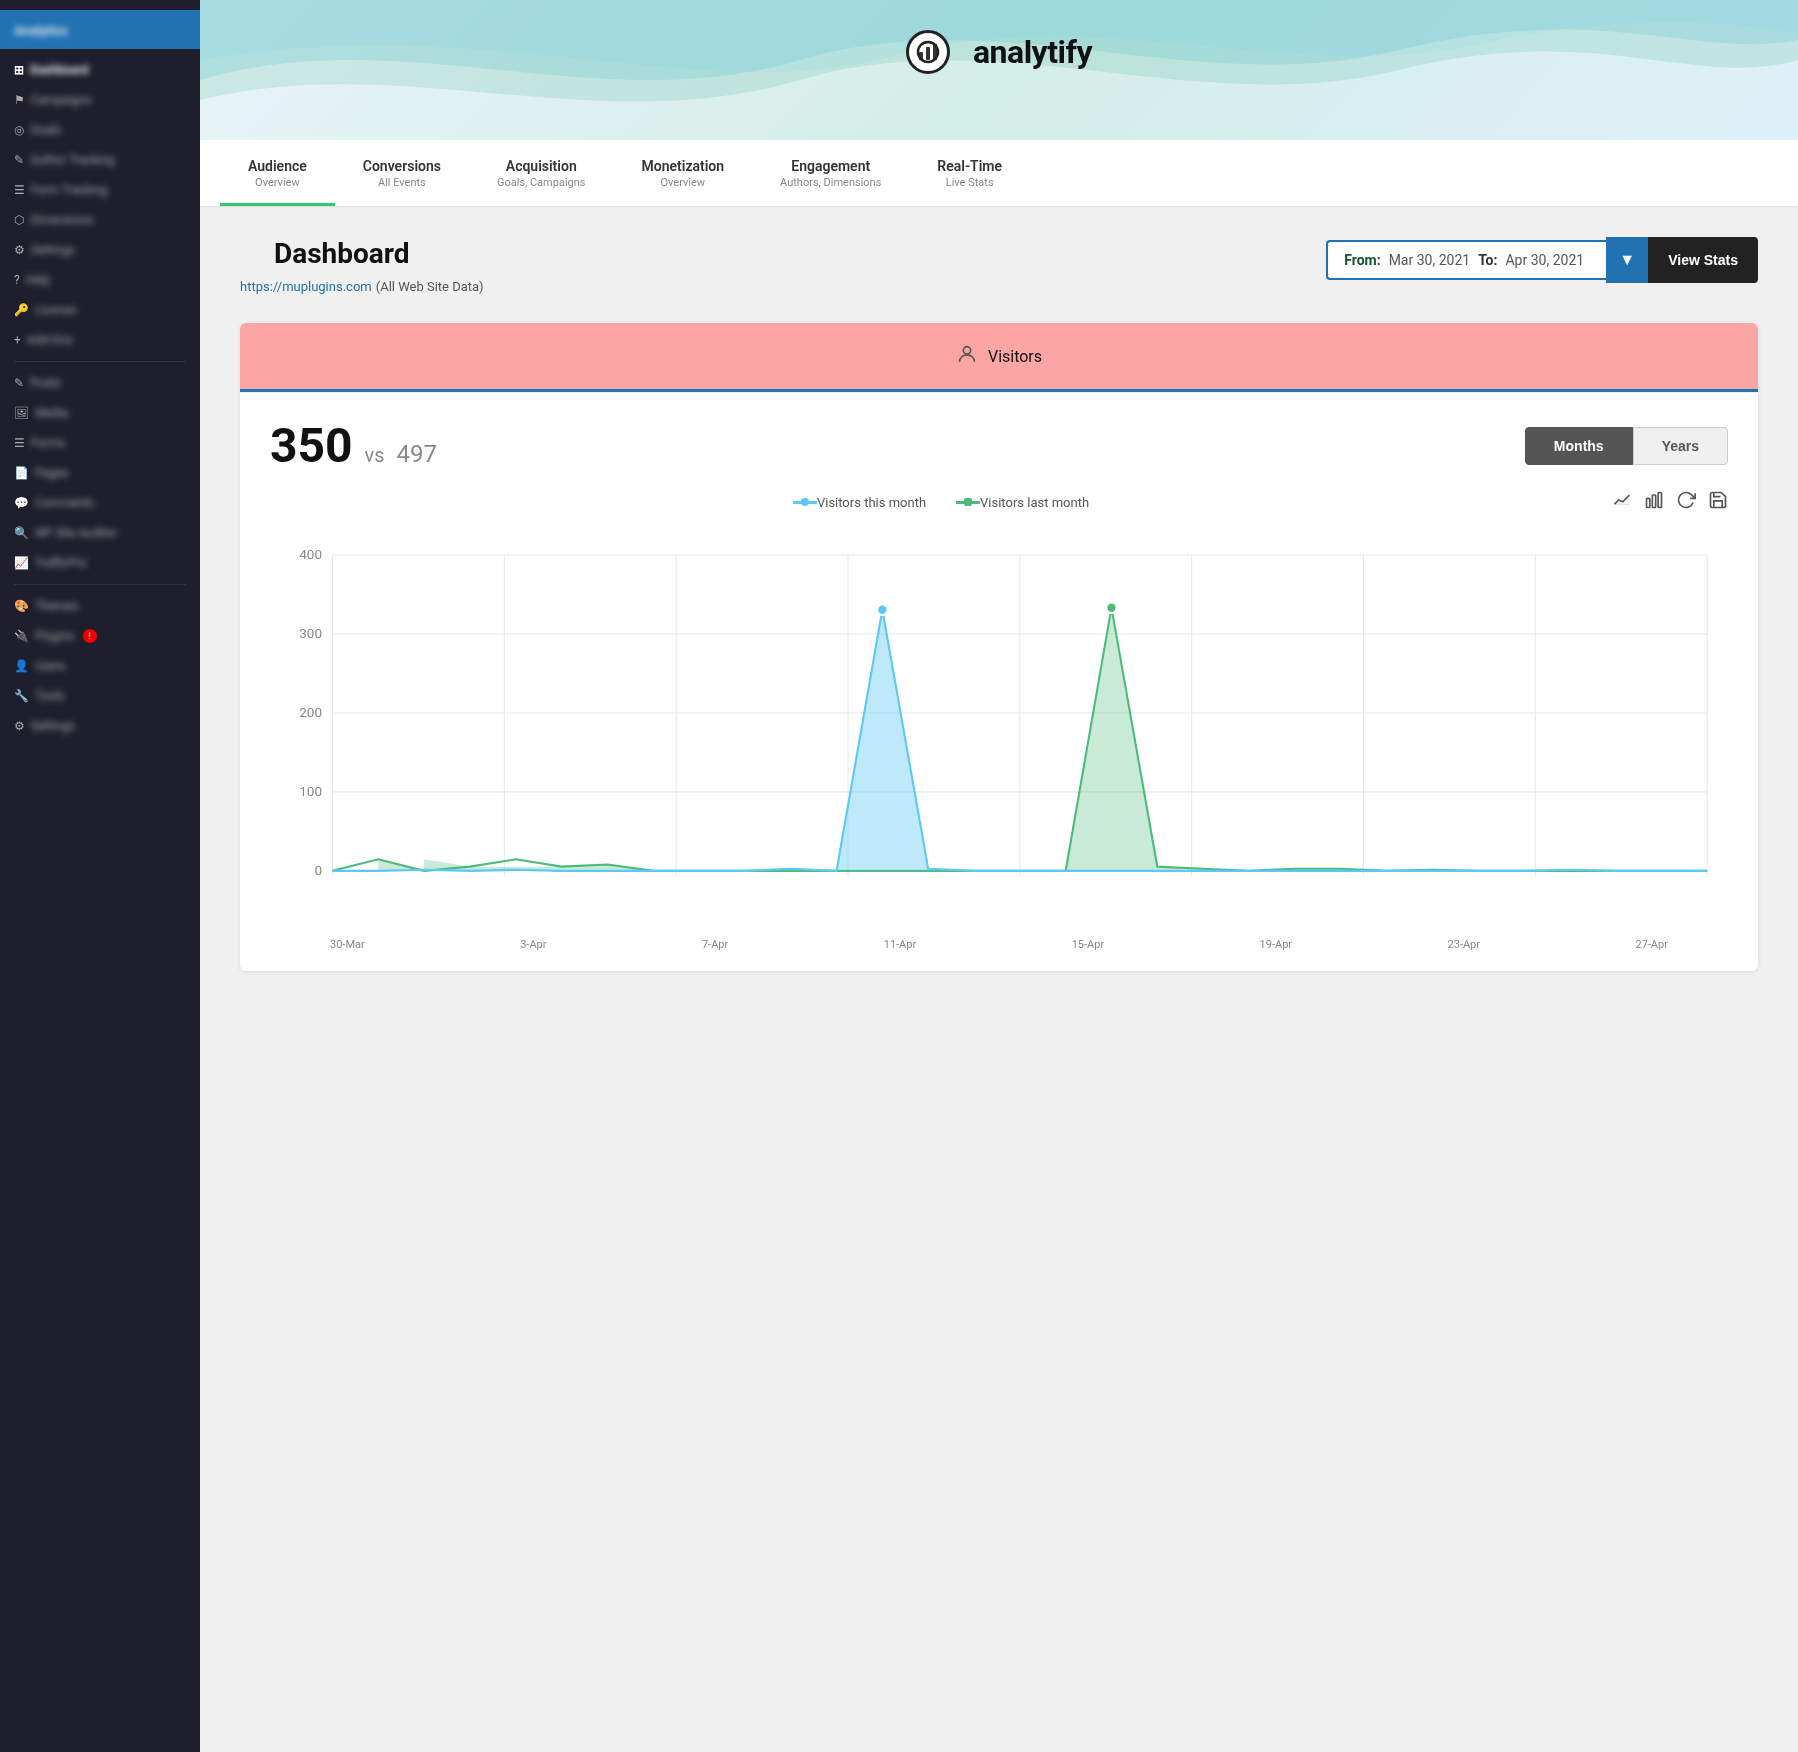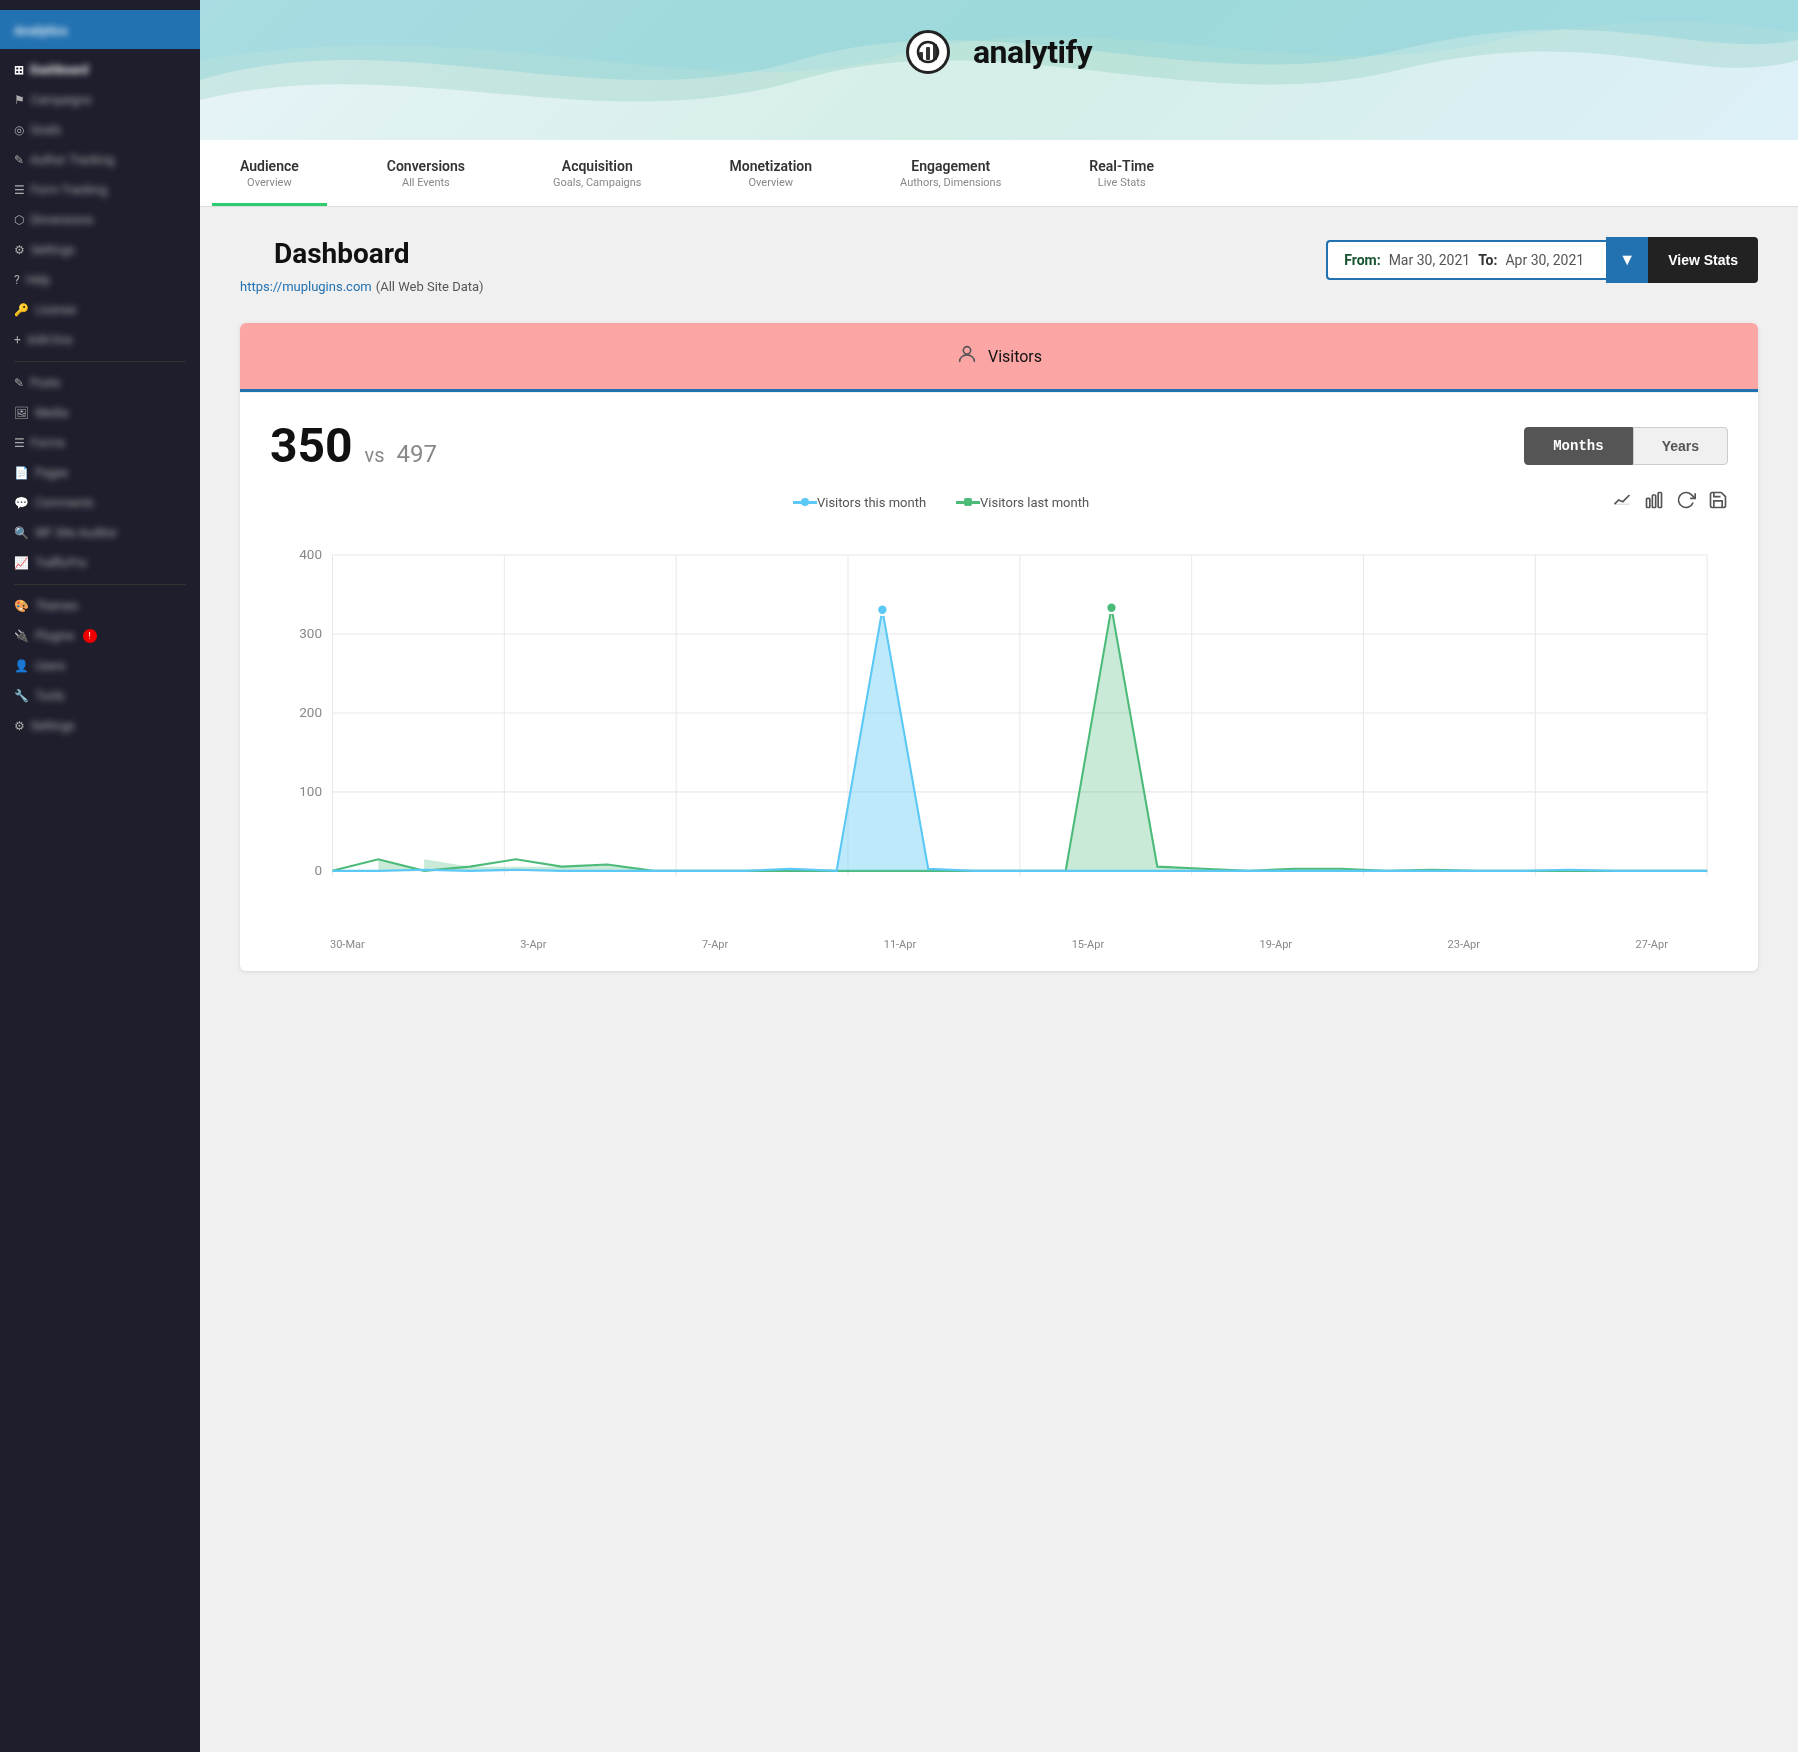--- a/index.html
+++ b/index.html
@@ -111,23 +111,22 @@
       font-weight: 700;
       color: #111;
       letter-spacing: -0.5px;
     }
 
     
     .nav-tabs {
       background: #fff;
       display: flex;
       border-bottom: 1px solid #ddd;
-      padding: 0 12px;
+      padding: 0 20px;
       flex-shrink: 0;
-      gap: 32px;
     }
     .nav-tab {
       padding: 18px 28px 14px;
       cursor: pointer;
       text-align: center;
       position: relative;
       border-bottom: 3px solid transparent;
     }
     .nav-tab.active {
       border-bottom: 3px solid #2ecc71;
@@ -306,21 +305,20 @@
       background: #555;
       color: #fff;
       border-color: #555;
     }
     .period-btn:not(.active) {
       background: #f0f0f0;
       color: #555;
     }
     .period-btn:first-child {
       border-radius: 4px 0 0 4px;
-      font-family: Liberation Mono, monospace;
     }
     .period-btn:last-child {
       border-radius: 0 4px 4px 0;
     }
 
     
     .chart-legend {
       display: flex;
       justify-content: center;
       gap: 30px;

